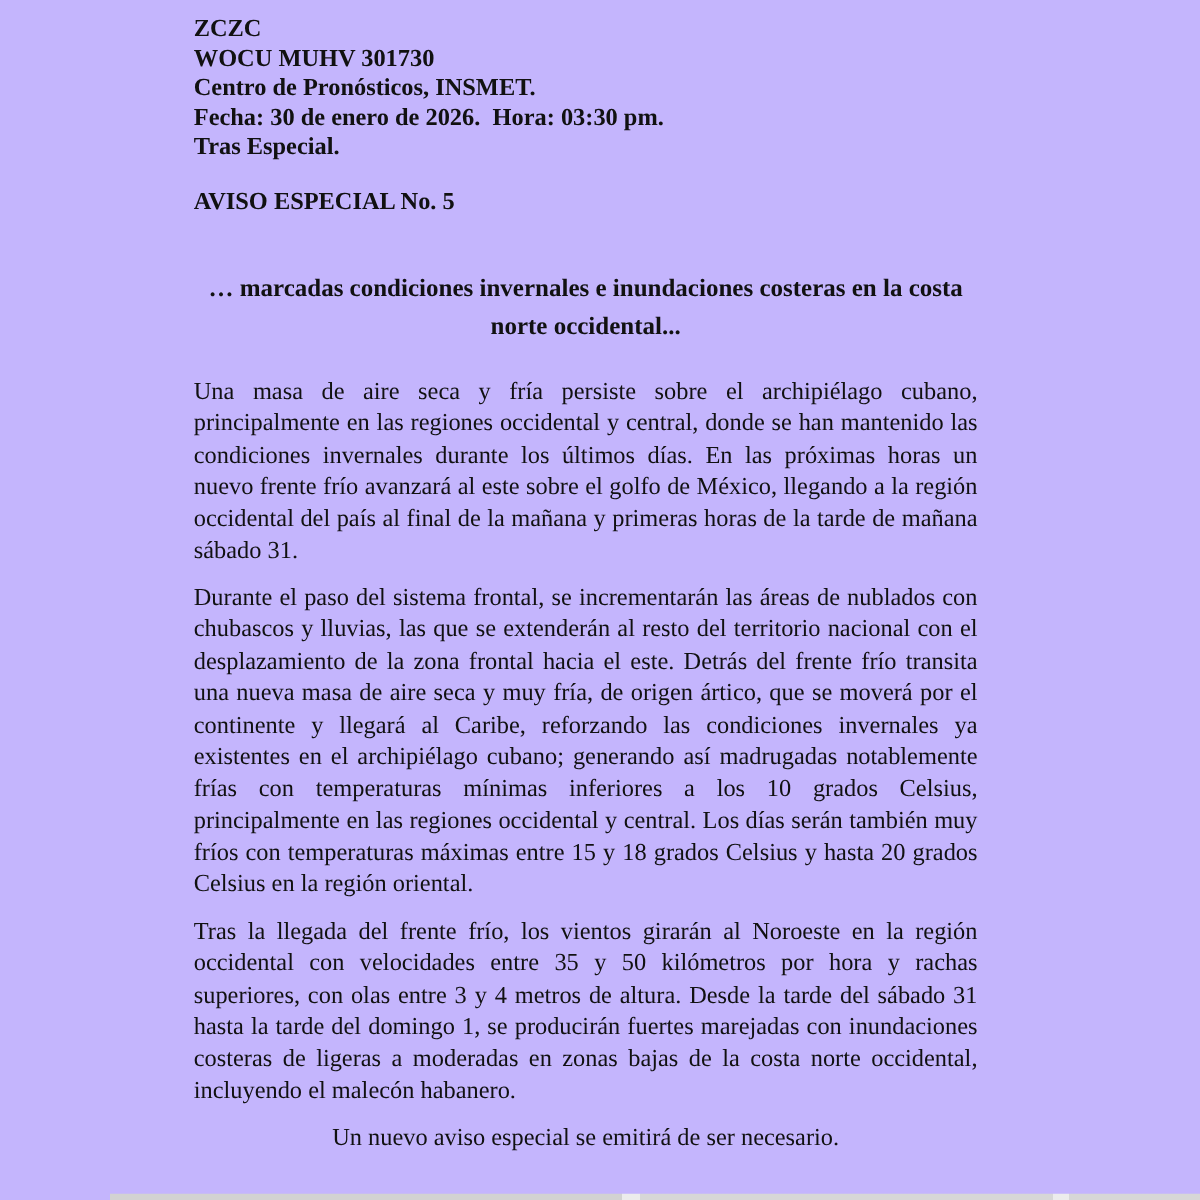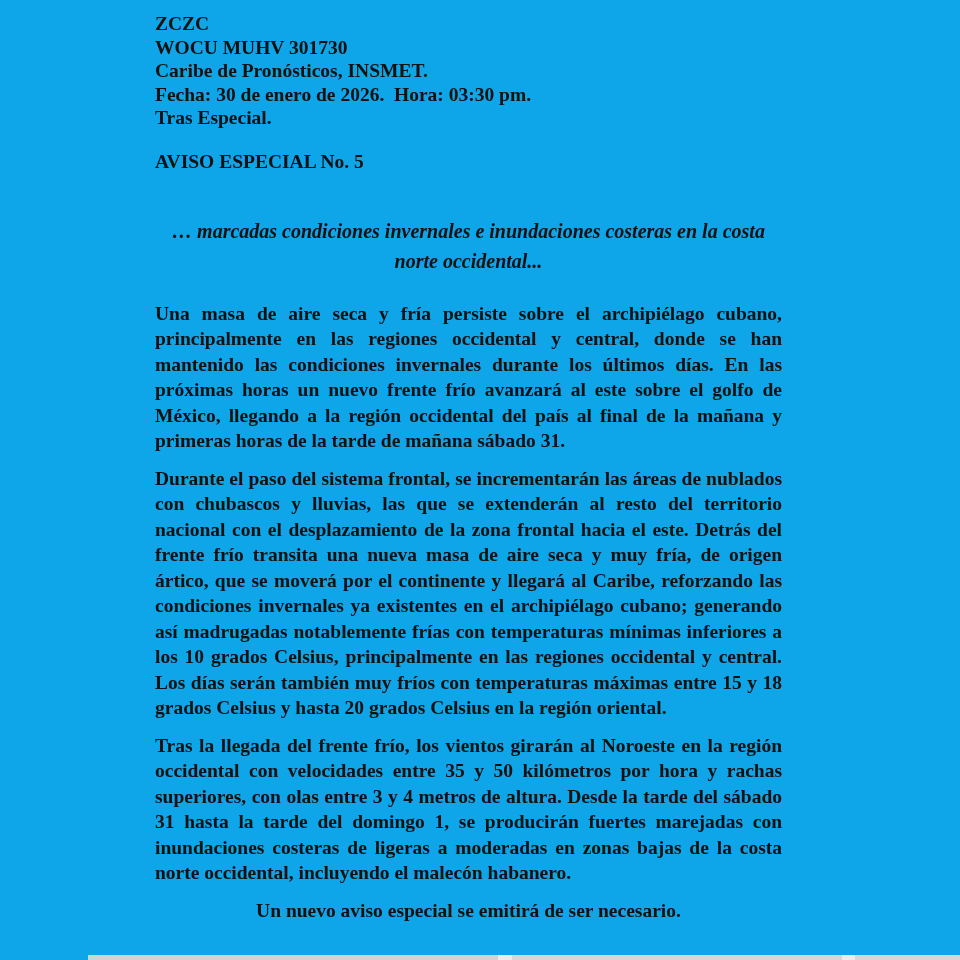--- a/index.html
+++ b/index.html
@@ -5,21 +5,21 @@
 <style>
   html, body {
     margin: 0;
     padding: 0;
     background: #ffffff;
   }
   .page {
     position: relative;
     width: 960px;
     height: 960px;
-    background: #0ea5e9;
+    background: #c4b5fd;
     overflow: hidden;
     font-family: "Liberation Serif", "DejaVu Serif", serif;
     color: #111111;
   }
   .doc {
     position: absolute;
     left: 155px;
     top: 12px;
     width: 627px;
   }
@@ -32,32 +32,30 @@
   }
   .advisory-title {
     margin: 20px 0 0 0;
     font-weight: bold;
     font-size: 19.5px;
     line-height: 24px;
   }
   .advisory-subtitle {
     margin: 42px 0 0 0;
     font-weight: bold;
-    font-style: italic;
     font-size: 20px;
     line-height: 30px;
     text-align: center;
   }
   .body-par {
     margin: 12px 0 0 0;
     font-size: 19.5px;
     line-height: 25.5px;
     text-align: justify;
     text-justify: inter-word;
-    font-weight: bold;
   }
   .body-par.first {
     margin-top: 25px;
   }
   .body-par.closing {
     text-align: center;
   }
   .bottom-divider {
     position: absolute;
     left: 88px;
@@ -74,21 +72,21 @@
 </style>
 </head>
 <body>
 
 <div class="page">
   <div class="doc">
 
     <div class="header">
       <p>ZCZC</p>
       <p>WOCU MUHV 301730</p>
-      <p>Caribe de Pronósticos, INSMET.</p>
+      <p>Centro de Pronósticos, INSMET.</p>
       <p>Fecha: 30 de enero de 2026.  Hora: 03:30 pm.</p>
       <p>Tras Especial.</p>
     </div>
 
     <p class="advisory-title">AVISO ESPECIAL No. 5</p>
 
     <p class="advisory-subtitle">… marcadas condiciones invernales e inundaciones costeras en la costa norte occidental...</p>
 
     <p class="body-par first">Una masa de aire seca y fría persiste sobre el archipiélago cubano, principalmente en las regiones occidental y central, donde se han mantenido las condiciones invernales durante los últimos días. En las próximas horas un nuevo frente frío avanzará al este sobre el golfo de México, llegando a la región occidental del país al final de la mañana y primeras horas de la tarde de mañana sábado 31.</p>
 

